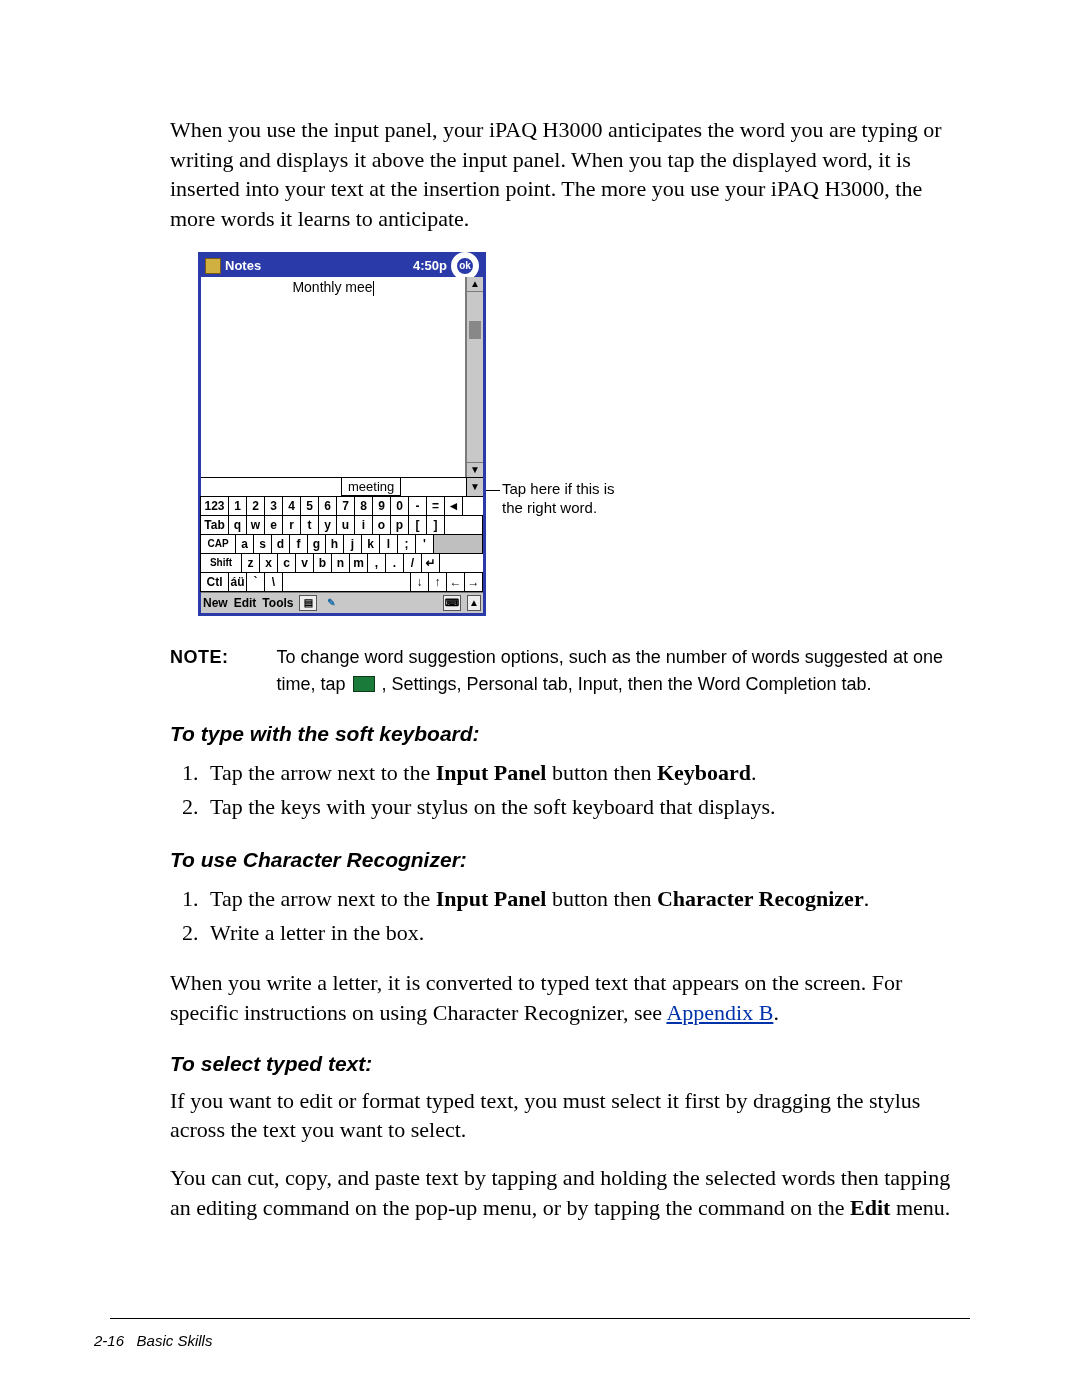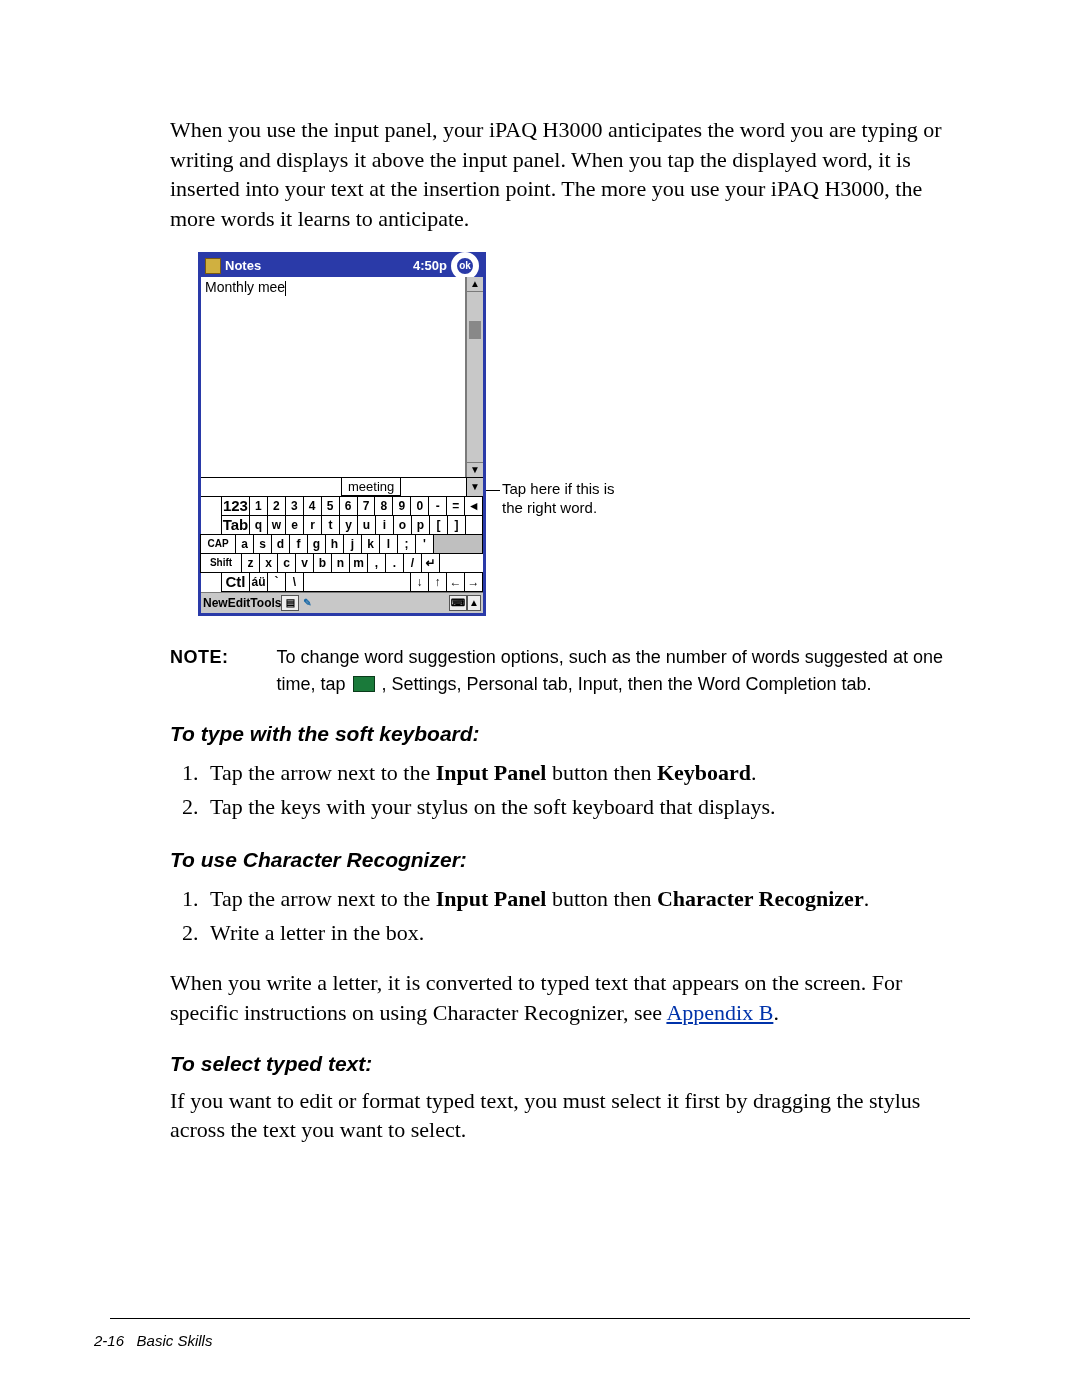--- a/index.html
+++ b/index.html
@@ -112,20 +112,21 @@
     height: 200px;
     display: flex;
   }
   .note-text {
     flex: 1;
     padding: 2px 4px;
     font-family: Arial, sans-serif;
     font-size: 14px;
     border-right: 1px solid #7a7a7a;
     position: relative;
+    text-align: center;
   }
   .note-text .caret {
     display:inline-block; width:1px; height:15px; background:#000; vertical-align:middle;
   }
   .scrollbar {
     width: 16px;
     background: #c8c8c8;
     position: relative;
     border-left: 1px solid #7a7a7a;
   }
@@ -179,36 +180,37 @@
   }
   .kb-row { display: flex; height: 19px; }
   .key {
     border: 1px solid #000;
     margin-left: -1px; margin-top: -1px;
     display: flex; align-items: center; justify-content: center;
     font-size: 12px; font-weight: bold;
     background: #fff;
     box-sizing: border-box;
   }
-  .key.wide1 { width: 29px; font-size: 15px; margin-left: 20px; }
+  .key.wide1 { width: 29px; font-size: 12px; }
   .key.wide2 { width: 36px; font-size: 10px; }
   .key.wide3 { width: 42px; font-size: 10px; }
   .key.std  { width: 19px; }
   .key.space{ flex: 1; }
   .key.dark { background: #bfbfbf; }
 
   .bottombar {
     height: 20px;
     background: #c8c8c8;
     border-top: 1px solid #7a7a7a;
     display: flex;
     align-items: center;
     font-size: 12px;
     font-weight: bold;
     padding: 0 2px;
+    gap: 6px;
   }
   .bottombar .sp { flex: 1; }
   .bb-icon {
     width: 16px; height: 14px;
     display: inline-flex; align-items: center; justify-content: center;
     border: 1px solid #555;
     font-size: 10px;
     background: #eee;
   }
 
@@ -389,19 +391,22 @@
     </li>
     <li>Write a letter in the box.</li>
   </ol>
 
   <p class="body-text">
     <span>When you write a letter, it is converted to typed text that appears on the screen. For specific instructions on using Character Recognizer, see </span><a href="#" class="link">Appendix B</a><span>.</span>
   </p>
 
   <h4 class="heading-it">To select typed text:</h4>
   <p class="body-text">If you want to edit or format typed text, you must select it first by dragging the stylus across the text you want to select.</p>
+  <p class="body-text">
+    <span>You can cut, copy, and paste text by tapping and holding the selected words then tapping an editing command on the pop-up menu, or by tapping the command on the </span><b>Edit</b><span> menu.</span>
+  </p>
 
   <div class="footer-rule"></div>
   <div class="footer">
     <span>2-16</span>&nbsp;&nbsp;&nbsp;<span>Basic Skills</span>
   </div>
 
 </div>
 
 </body></html>

